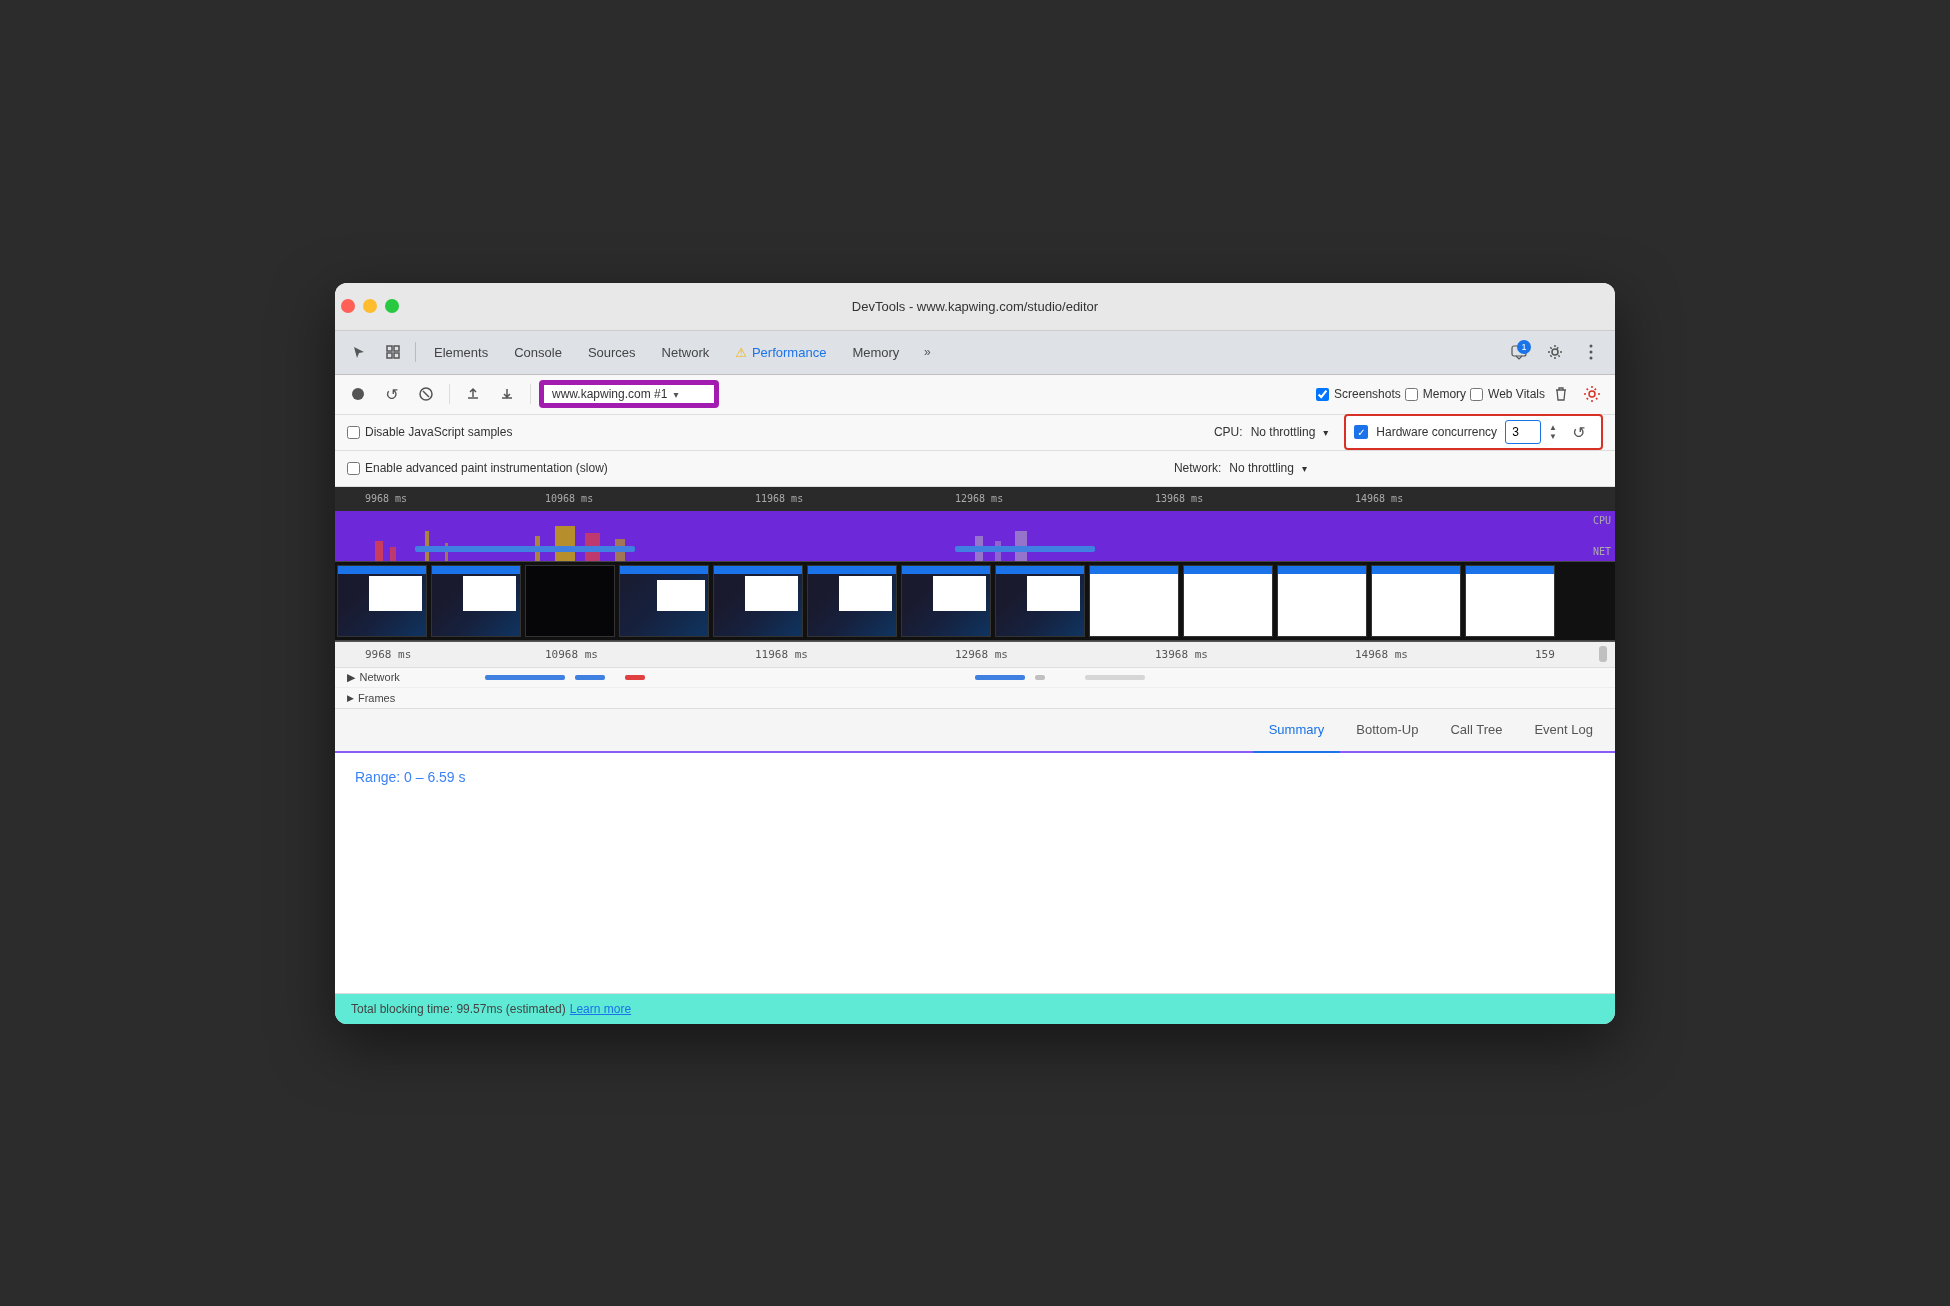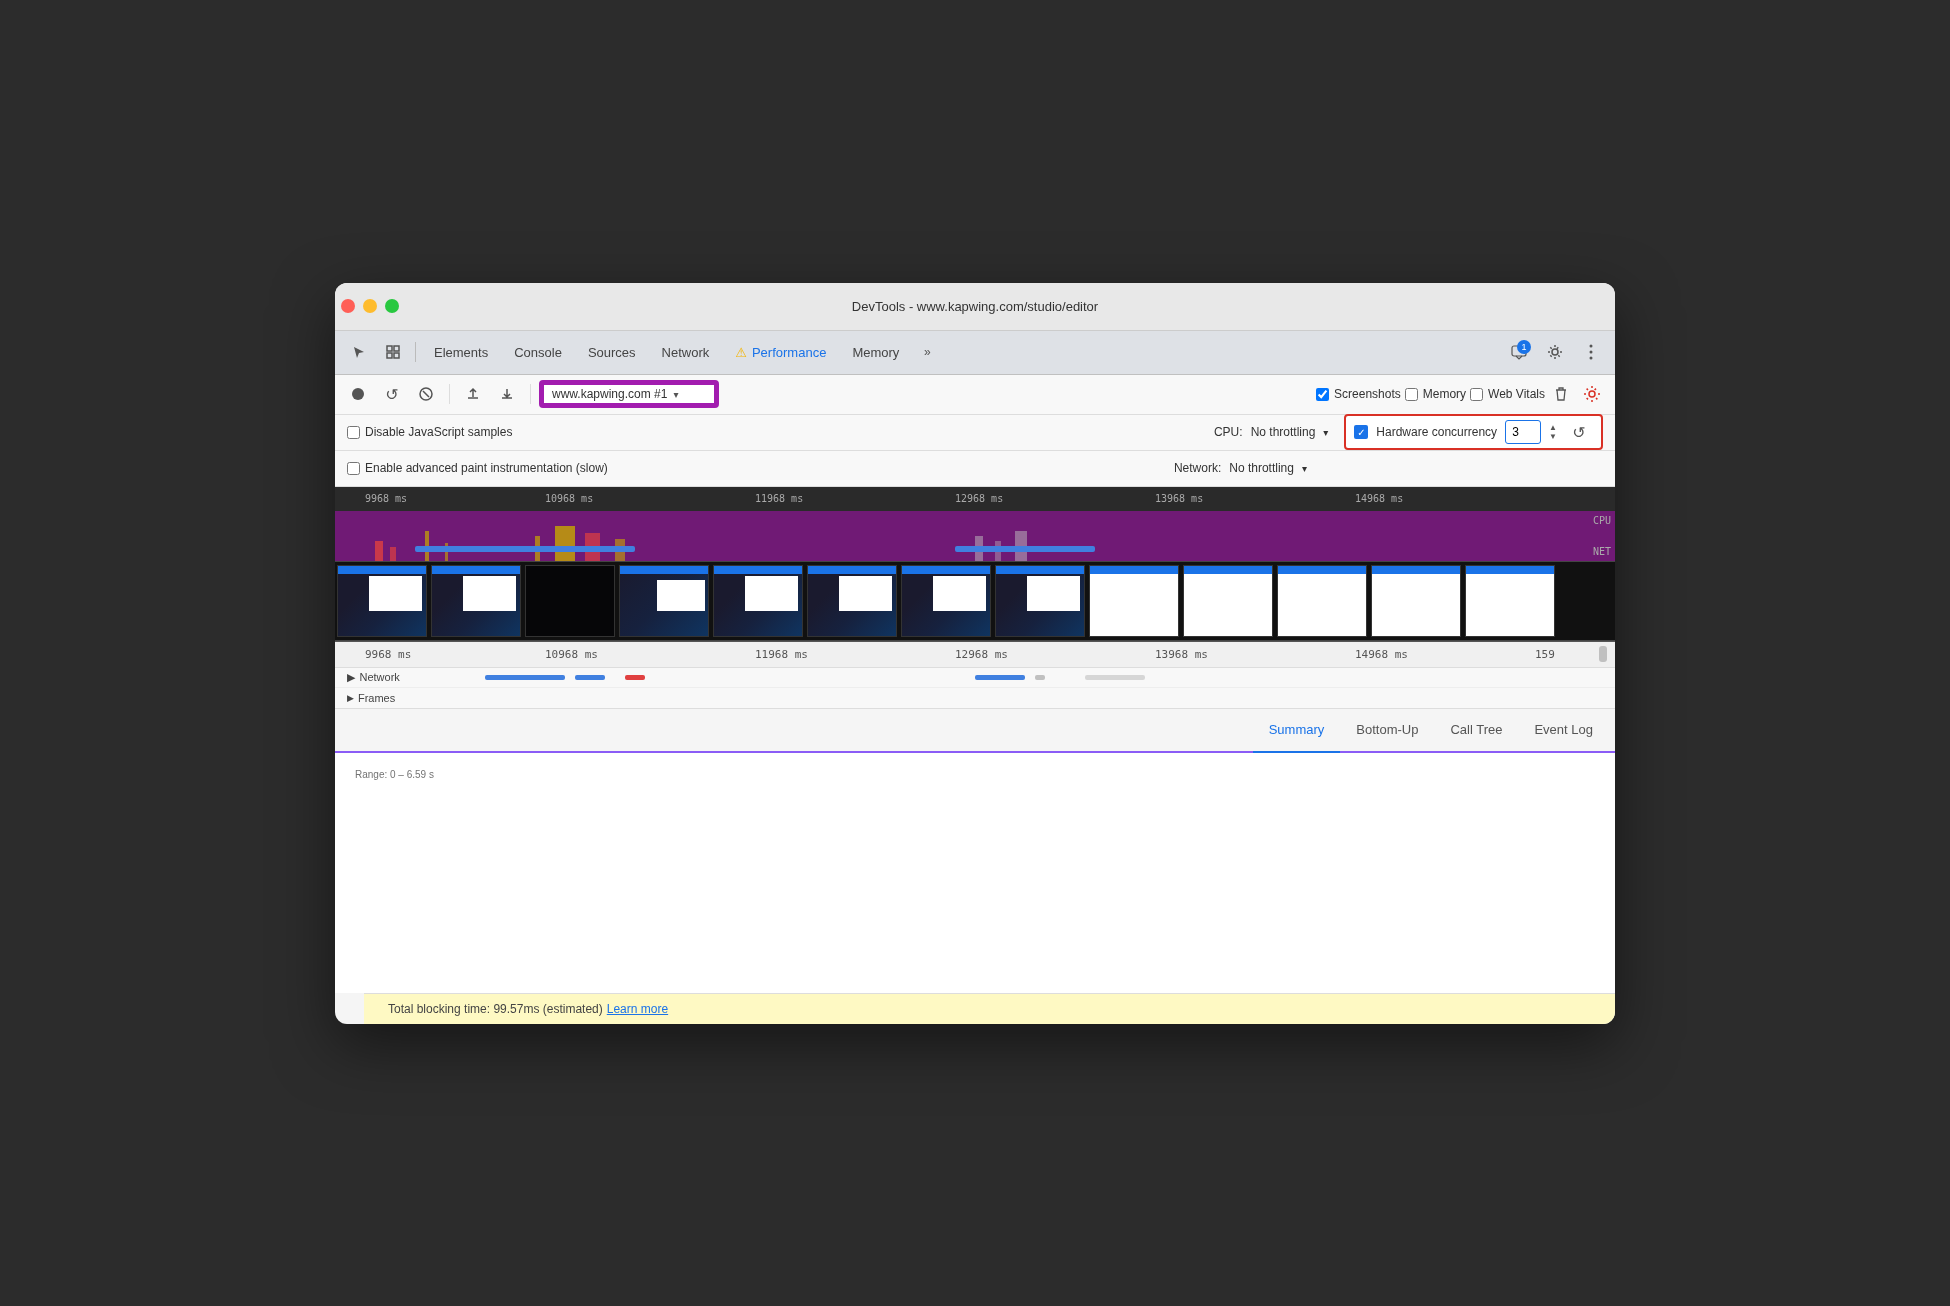--- a/index.html
+++ b/index.html
@@ -424,22 +424,22 @@
       border-bottom-color: #1a73e8;
       font-weight: 500;
     }
     
     .summary-panel {
       background: white;
       padding: 16px 20px;
       min-height: 240px;
     }
     .range-text {
-      font-size: 10px;
-      color: #737373;
+      font-size: 14px;
+      color: #3b82f6;
       margin-bottom: 20px;
     }
     .summary-content {
       display: flex;
       align-items: flex-start;
       gap: 40px;
     }
     .pie-chart {
       width: 180px;
       height: 180px;
@@ -476,29 +476,28 @@
       font-size: 13px;
     }
     .legend-color {
       width: 16px;
       height: 16px;
       border-radius: 2px;
       flex-shrink: 0;
     }
     
     .status-bar {
-      background: #fef9c3;
+      background: #5eead4;
       border-top: 1px solid #ddd;
-      padding: 8px 24px;
+      padding: 8px 16px;
       font-size: 12px;
       color: #444;
       display: flex;
       align-items: center;
       gap: 4px;
-      margin-left: 29px;
     }
     .status-bar a {
       color: #1a73e8;
       text-decoration: underline;
       cursor: pointer;
     }
   </style>
 </head>
 <body>
 
@@ -680,21 +679,21 @@
   <div class="timeline-area">
     <div class="timeline-ruler" style="height:24px; background:#2a2a2a; position:relative;">
       <span class="ruler-label" style="left:30px;">9968 ms</span>
       <span class="ruler-label" style="left:210px;">10968 ms</span>
       <span class="ruler-label" style="left:420px;">11968 ms</span>
       <span class="ruler-label" style="left:620px;">12968 ms</span>
       <span class="ruler-label" style="left:820px;">13968 ms</span>
       <span class="ruler-label" style="left:1020px;">14968 ms</span>
     </div>
 
-    <div style="position:relative; height:50px; background:#701a75; overflow:hidden;">
+    <div style="position:relative; height:50px; background:#6d28d9; overflow:hidden;">
       <span class="track-label" style="top:4px; right:4px; color:#aaa; font-size:10px;">CPU</span>
 
       <div style="position:absolute; bottom:0; left:40px; width:8px; height:20px; background:#e04040; opacity:0.8;"></div>
       <div style="position:absolute; bottom:0; left:55px; width:6px; height:14px; background:#e04040; opacity:0.7;"></div>
       <div style="position:absolute; bottom:0; left:90px; width:4px; height:30px; background:#c8a800; opacity:0.7;"></div>
       <div style="position:absolute; bottom:0; left:110px; width:3px; height:18px; background:#c8a800; opacity:0.6;"></div>
       <div style="position:absolute; bottom:0; left:200px; width:5px; height:25px; background:#c8a800; opacity:0.7;"></div>
       <div style="position:absolute; bottom:0; left:220px; width:20px; height:35px; background:#c8a800; opacity:0.8;"></div>
       <div style="position:absolute; bottom:0; left:250px; width:15px; height:28px; background:#e04040; opacity:0.7;"></div>
       <div style="position:absolute; bottom:0; left:280px; width:10px; height:22px; background:#c8a800; opacity:0.6;"></div>

